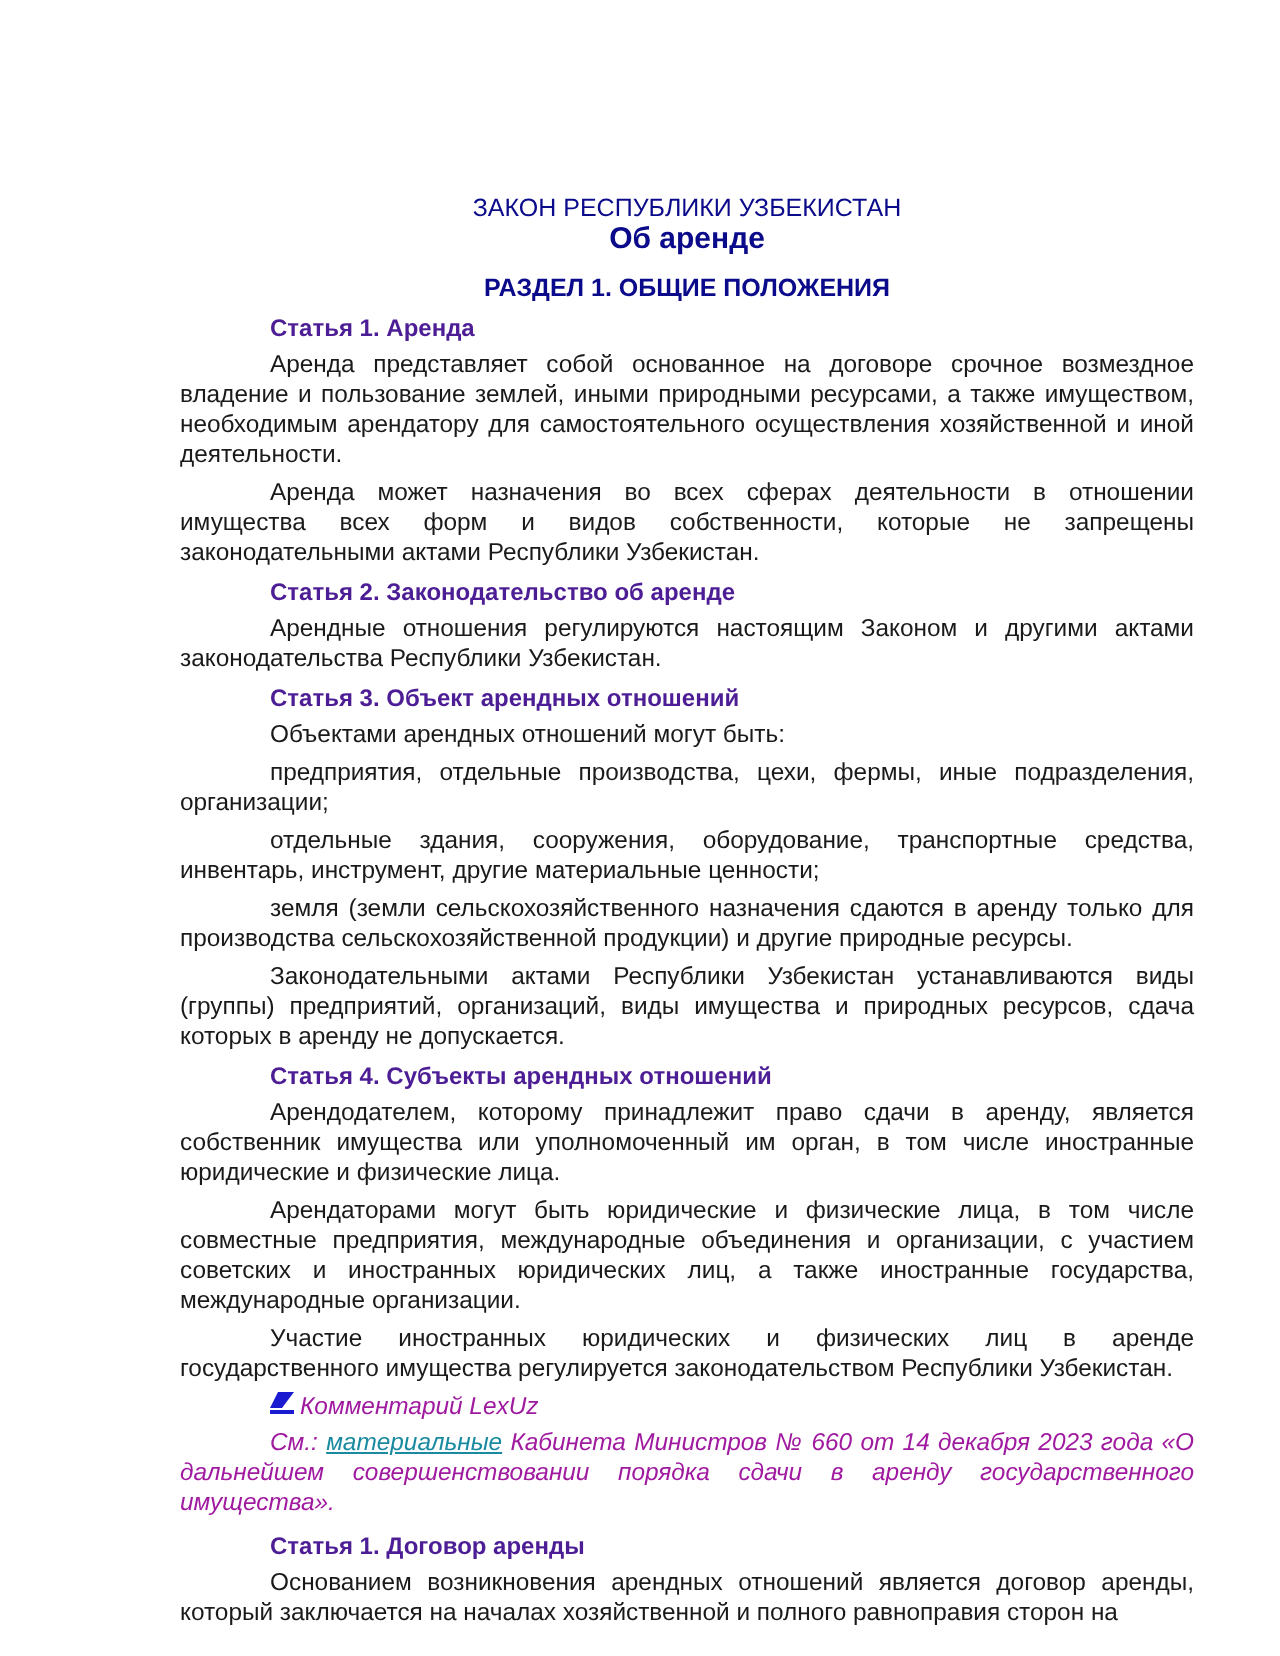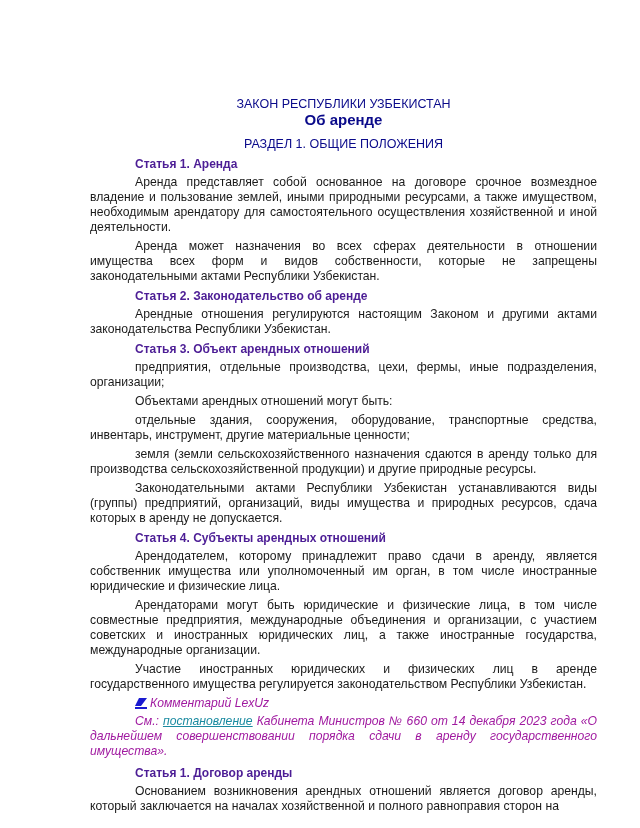--- a/index.html
+++ b/index.html
@@ -5,59 +5,59 @@
   html, body { margin: 0; padding: 0; background: #ffffff; }
   body { width: 640px; height: 828px; overflow: hidden; position: relative; }
   .page {
     position: absolute; left: 90px; top: 96px; width: 507px;
     font-family: "Liberation Sans", sans-serif; font-size: 12.2px; color: #1a1a1a;
     line-height: 15px;
   }
   .center { text-align: center; }
   .law-title { color: #0a0a8a; font-size: 12.5px; margin: 0; line-height: 16px; }
   .law-sub { color: #0a0a8a; font-weight: bold; font-size: 15px; margin: 0; line-height: 16px; }
-  .section { color: #0a0a8a; font-weight: normal; font-size: 12.5px; margin: 8px 0 4px 0; line-height: 16px; }
+  .section { color: #0a0a8a; font-weight: bold; font-size: 12.5px; margin: 8px 0 4px 0; line-height: 16px; }
   .article { color: #4c1d95; font-weight: bold; font-size: 12px; margin: 2px 0 3px 45px; line-height: 16px; }
   p.body { margin: 0 0 4px 0; text-indent: 45px; text-align: justify; }
-  .comment { margin: 3px 0 3px 45px; color: #a01aa0; font-style: italic; display: flex; align-items: center; gap: 3px; }
+  .comment { margin: 3px 0 3px 45px; color: #a01aa0; font-style: italic; display: flex; gap: 3px; }
   .comment svg { width: 12px; height: 11px; }
   p.see { margin: 0 0 6px 0; text-indent: 45px; text-align: justify; color: #a01aa0; font-style: italic; }
   p.see a { color: #1a8aa0; text-decoration: underline; }
 </style>
 </head>
 <body>
 
 <div class="page">
   <div class="center law-title">ЗАКОН РЕСПУБЛИКИ УЗБЕКИСТАН</div>
   <div class="center law-sub">Об аренде</div>
   <div class="center section">РАЗДЕЛ 1. ОБЩИЕ ПОЛОЖЕНИЯ</div>
 
   <div class="article">Статья 1. Аренда</div>
   <p class="body">Аренда представляет собой основанное на договоре срочное возмездное владение и пользование землей, иными природными ресурсами, а также имуществом, необходимым арендатору для самостоятельного осуществления хозяйственной и иной деятельности.</p>
   <p class="body">Аренда может назначения во всех сферах деятельности в отношении имущества всех форм и видов собственности, которые не запрещены законодательными актами Республики Узбекистан.</p>
 
   <div class="article">Статья 2. Законодательство об аренде</div>
   <p class="body">Арендные отношения регулируются настоящим Законом и другими актами законодательства Республики Узбекистан.</p>
 
   <div class="article">Статья 3. Объект арендных отношений</div>
+  <p class="body">Объектами арендных отношений могут быть:</p>
   <p class="body">предприятия, отдельные производства, цехи, фермы, иные подразделения, организации;</p>
-  <p class="body">Объектами арендных отношений могут быть:</p>
   <p class="body">отдельные здания, сооружения, оборудование, транспортные средства, инвентарь, инструмент, другие материальные ценности;</p>
   <p class="body">земля (земли сельскохозяйственного назначения сдаются в аренду только для производства сельскохозяйственной продукции) и другие природные ресурсы.</p>
   <p class="body">Законодательными актами Республики Узбекистан устанавливаются виды (группы) предприятий, организаций, виды имущества и природных ресурсов, сдача которых в аренду не допускается.</p>
 
   <div class="article">Статья 4. Субъекты арендных отношений</div>
   <p class="body">Арендодателем, которому принадлежит право сдачи в аренду, является собственник имущества или уполномоченный им орган, в том числе иностранные юридические и физические лица.</p>
   <p class="body">Арендаторами могут быть юридические и физические лица, в том числе совместные предприятия, международные объединения и организации, с участием советских и иностранных юридических лиц, а также иностранные государства, международные организации.</p>
   <p class="body">Участие иностранных юридических и физических лиц в аренде государственного имущества регулируется законодательством Республики Узбекистан.</p>
 
   <div class="comment">
     <svg viewBox="0 0 12 11">
       <polygon points="4,0 12,0 6,8 0,8" fill="#1a1ad0"></polygon>
       <rect x="0" y="9" width="12" height="2" fill="#1a1ad0"></rect>
     </svg>
     <span>Комментарий LexUz</span>
   </div>
-  <p class="see"><span>См.: </span><a>постановление</a><span> Кабинета Министров № 660 от 14 декабря 2023 года «О дальнейшем совершенствовании порядка сдачи в аренду государственного имущества».</span></p>
+  <p class="see"><span>См.: </span><a>материальные</a><span> Кабинета Министров № 660 от 14 декабря 2023 года «О дальнейшем совершенствовании порядка сдачи в аренду государственного имущества».</span></p>
 
   <div class="article">Статья 1. Договор аренды</div>
   <p class="body">Основанием возникновения арендных отношений является договор аренды, который заключается на началах хозяйственной и полного равноправия сторон на</p>
 </div>
 
 </body></html>

